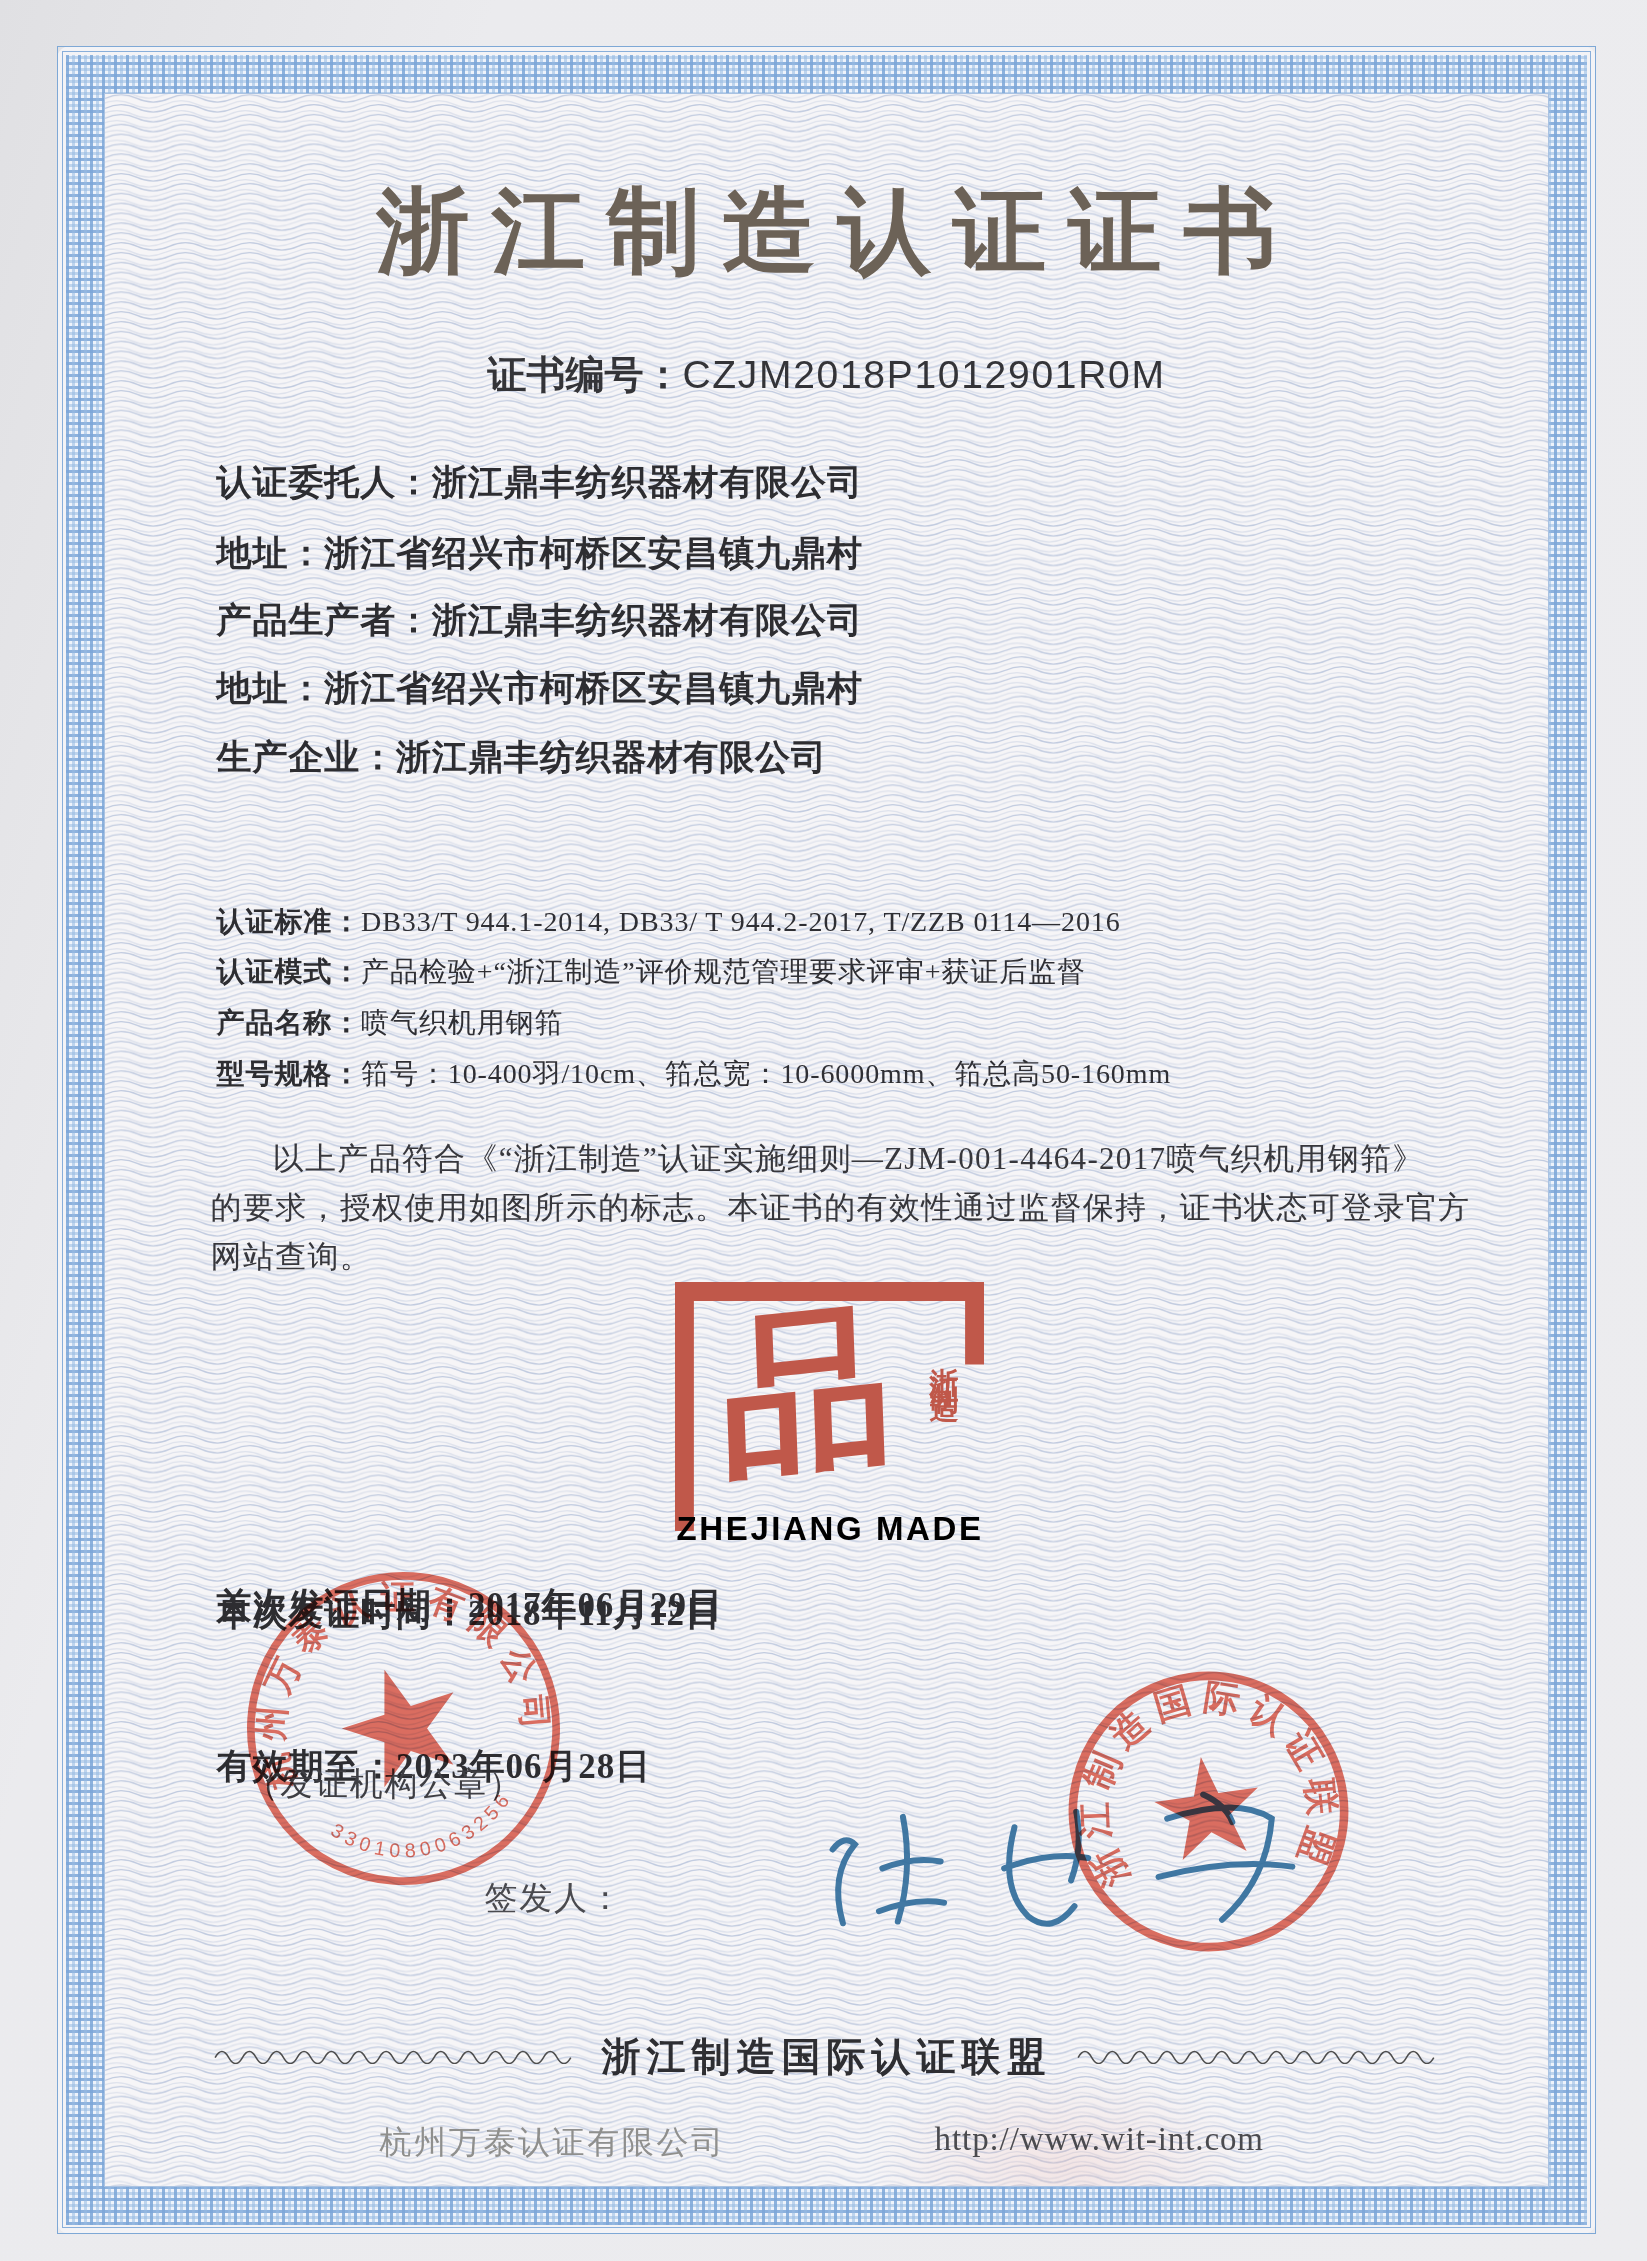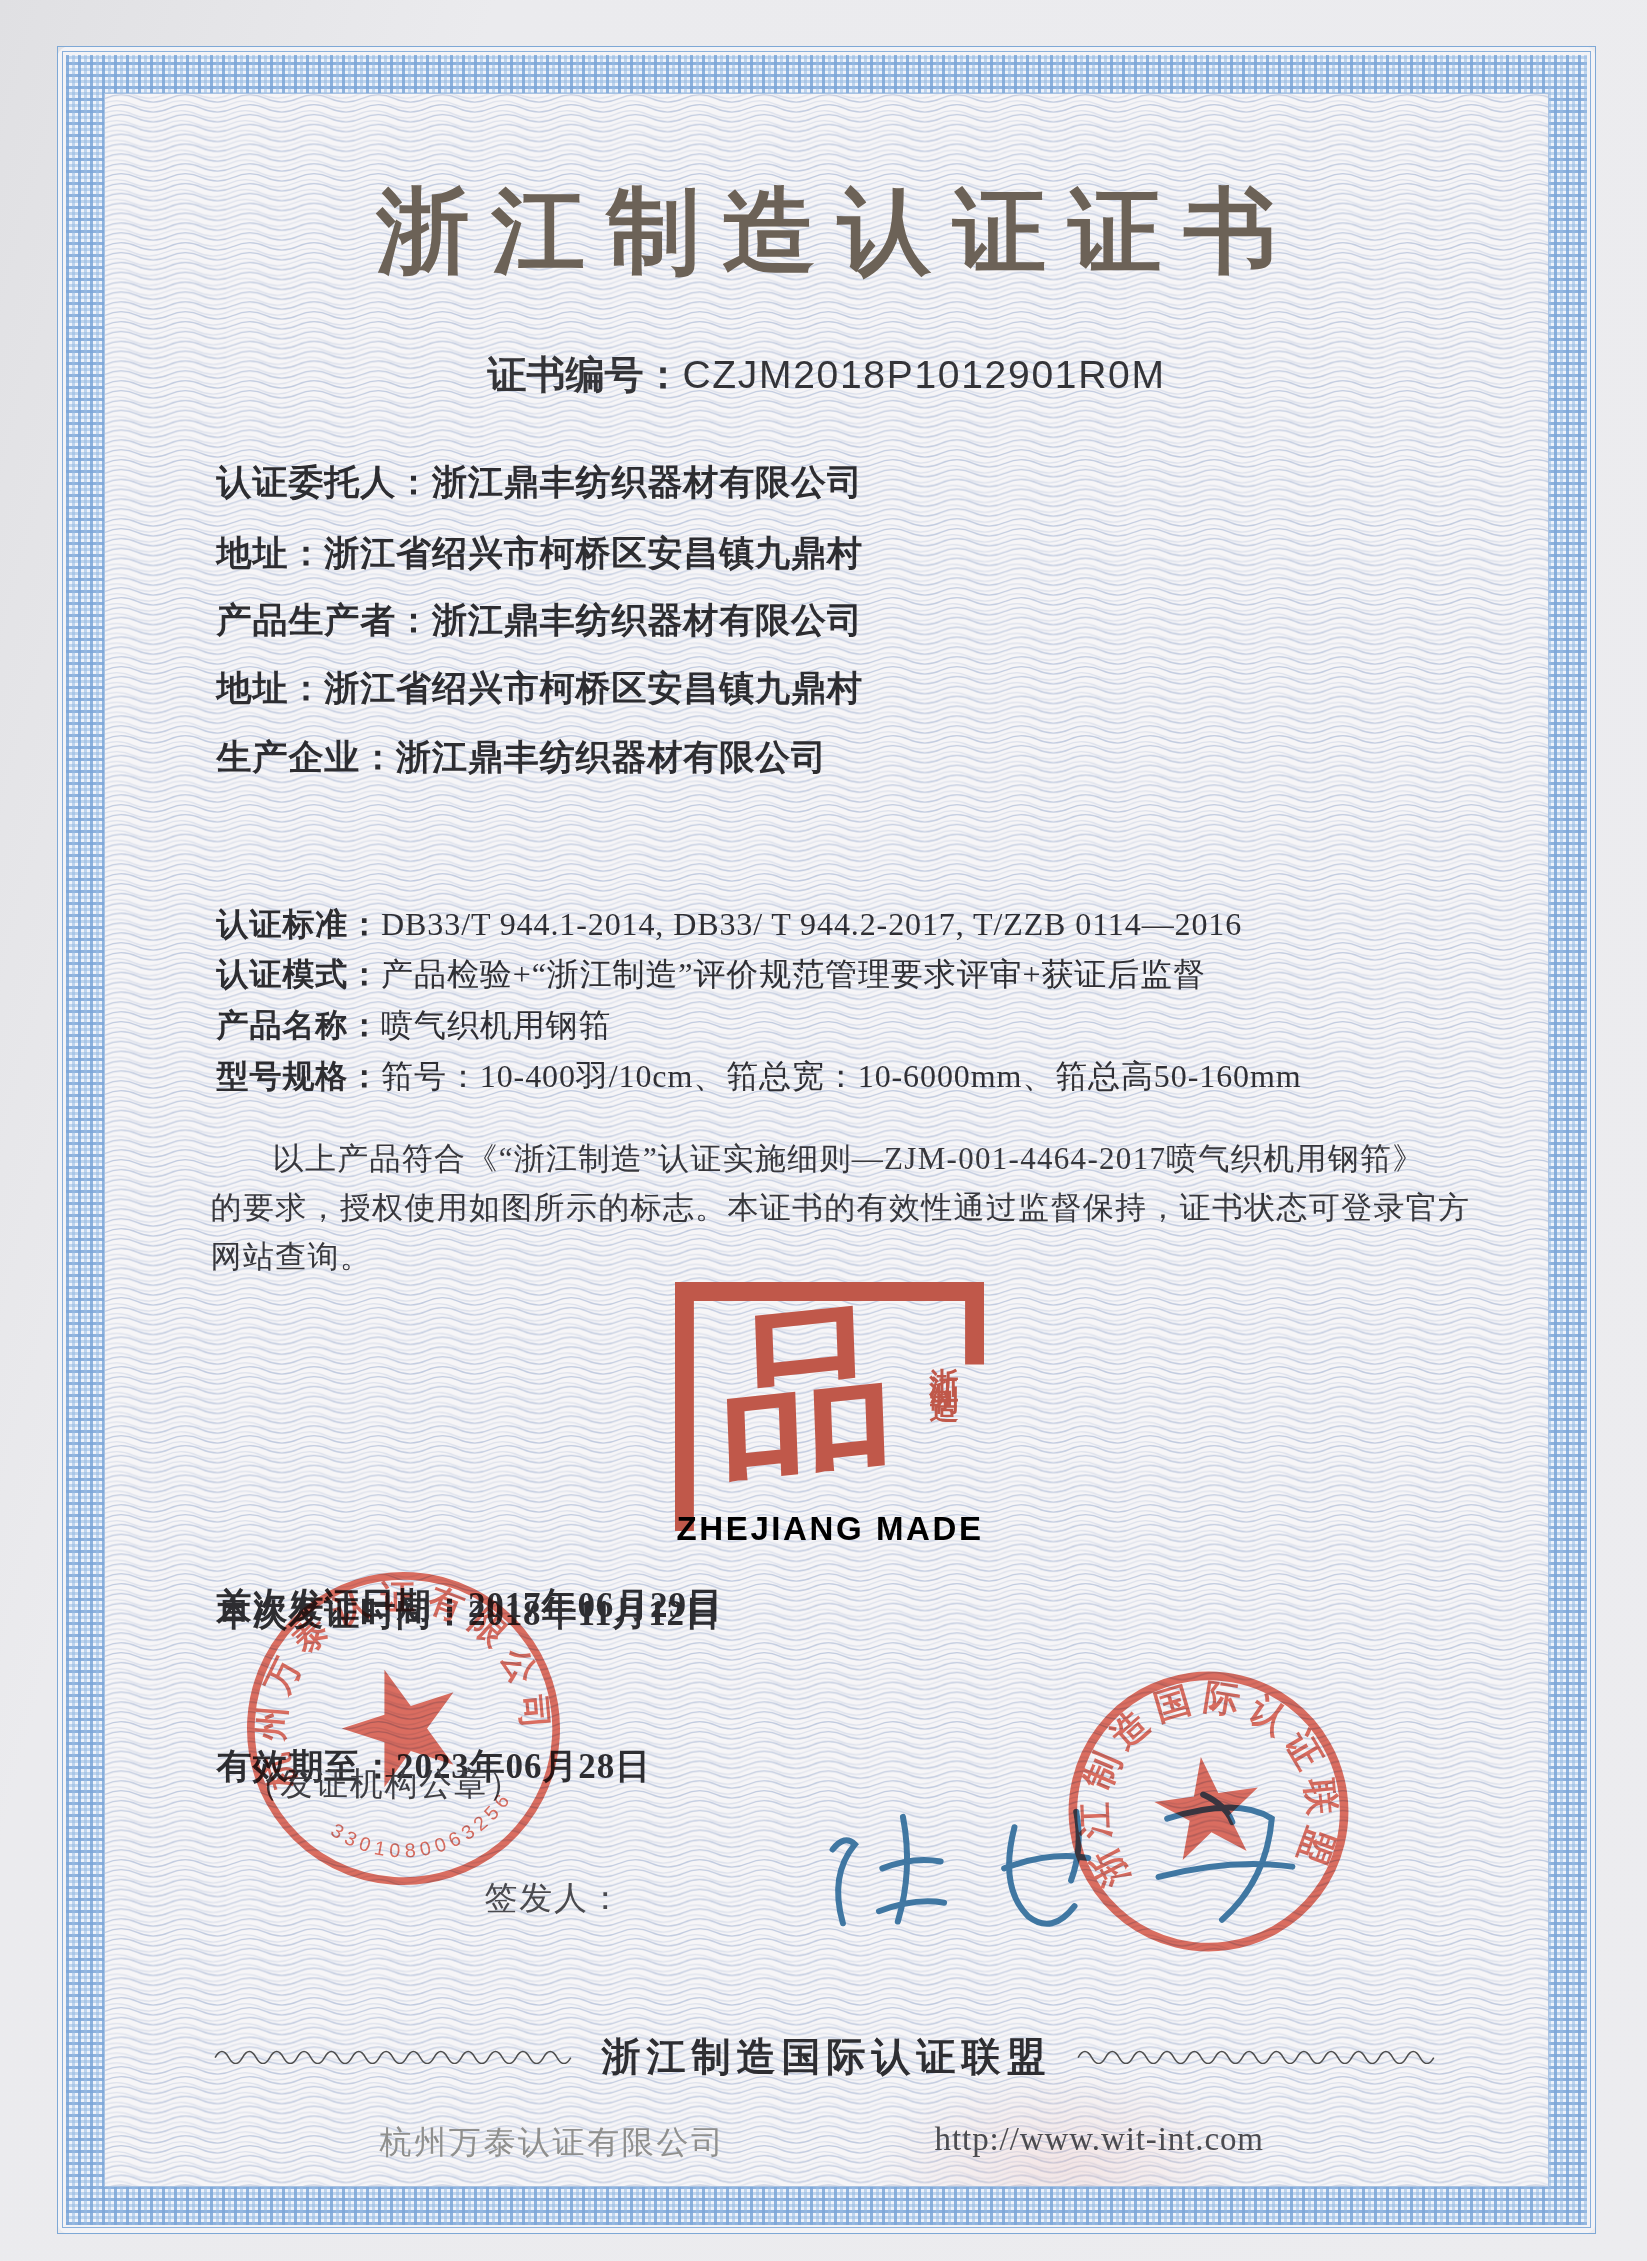--- a/index.html
+++ b/index.html
@@ -31,21 +31,21 @@
   }
   .certno{
     position:absolute;top:254px;left:0;width:100%;text-align:center;z-index:2;
     white-space:nowrap;color:#343438;
   }
   .certno .lbl{font:700 39px "Liberation Sans","DejaVu Sans",sans-serif;margin-top:6px;}
   .certno .num{font:400 39px "Liberation Sans","DejaVu Sans",sans-serif;letter-spacing:1.7px;}
 
   .row{position:absolute;left:112px;white-space:nowrap;z-index:2;
     font:700 35px "Liberation Serif",serif;color:#2d2d31;letter-spacing:0.9px;}
-  .spec{font-size:32px;}
+  .spec{font-size:28px;}
   .spec .val{font-weight:400;color:#2f2f34;}
   .stmt{position:absolute;left:106px;white-space:nowrap;z-index:2;
     font:400 31px "Liberation Serif",serif;color:#37373c;letter-spacing:1.3px;}
   .stmt.indent{padding-left:62px;}
 
   .logo{position:absolute;left:570px;top:1188px;width:309px;height:266px;z-index:2;}
   .logo svg{position:absolute;inset:0;}
   .logo .mark{
     position:absolute;left:33px;top:-5.1px;width:197px;text-align:center;
     font:700 172px "DejaVu Serif",serif;color:#c0584a;

